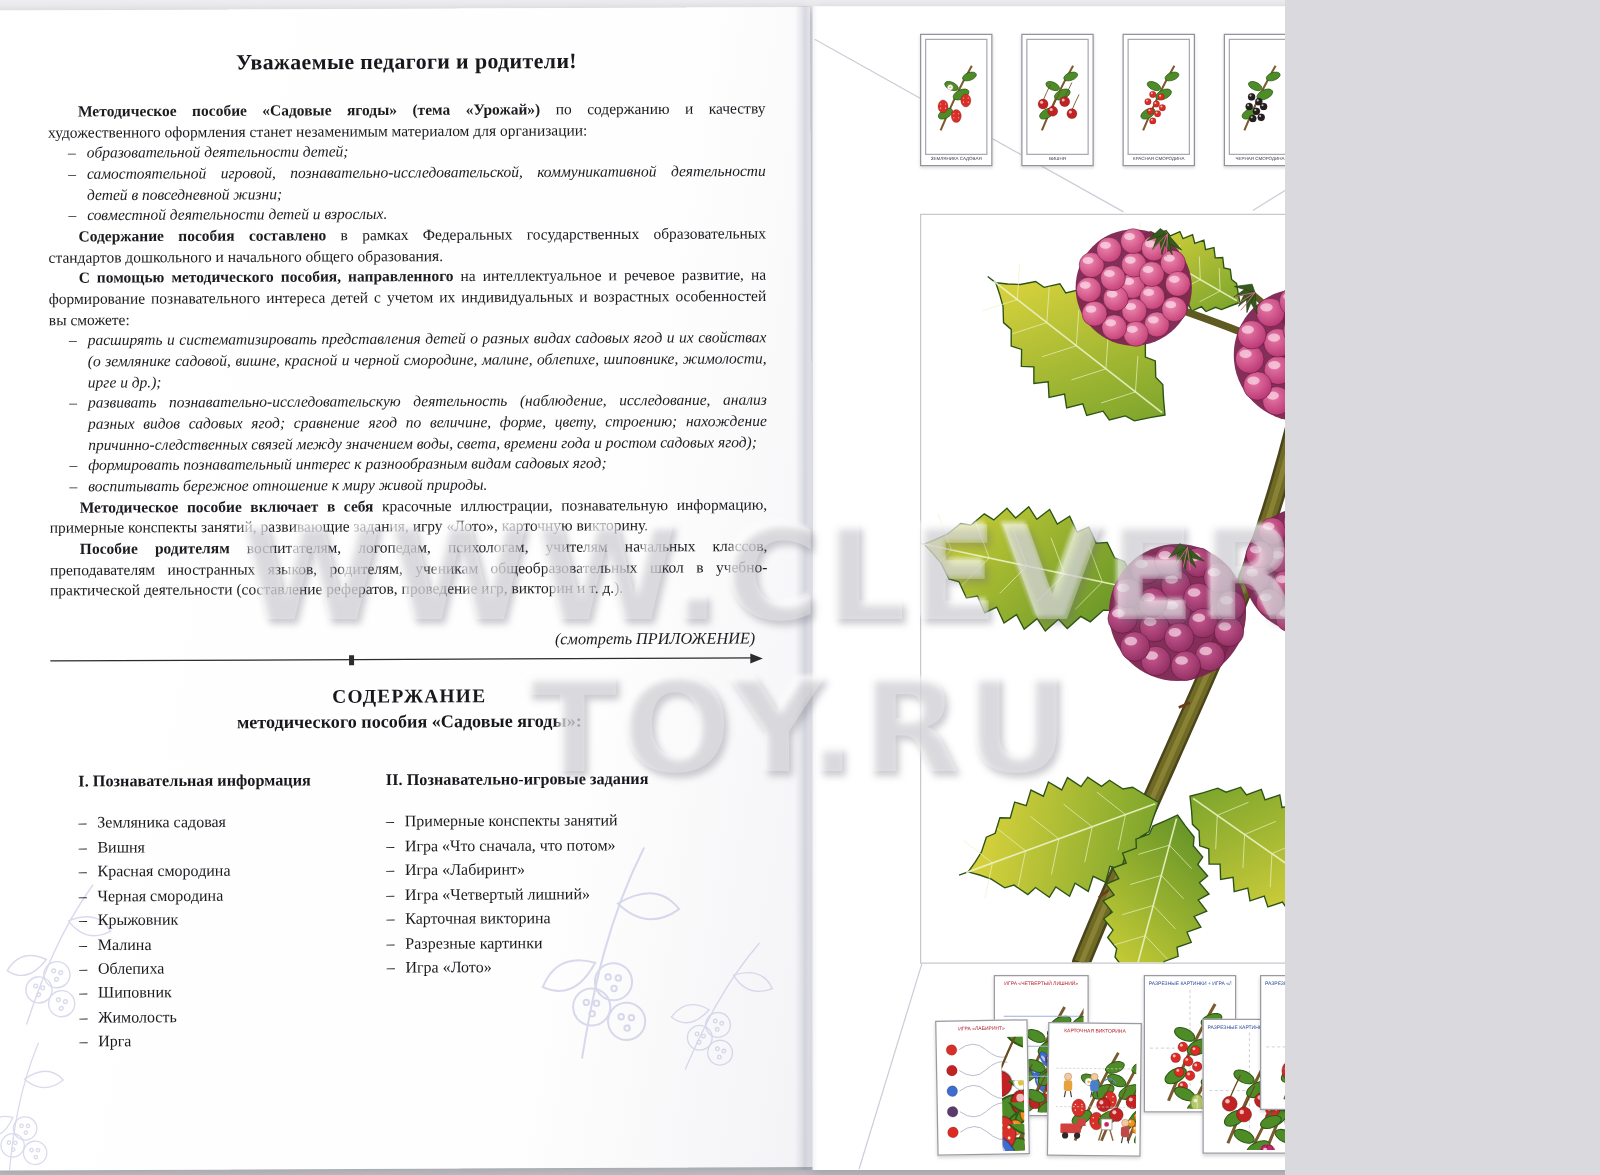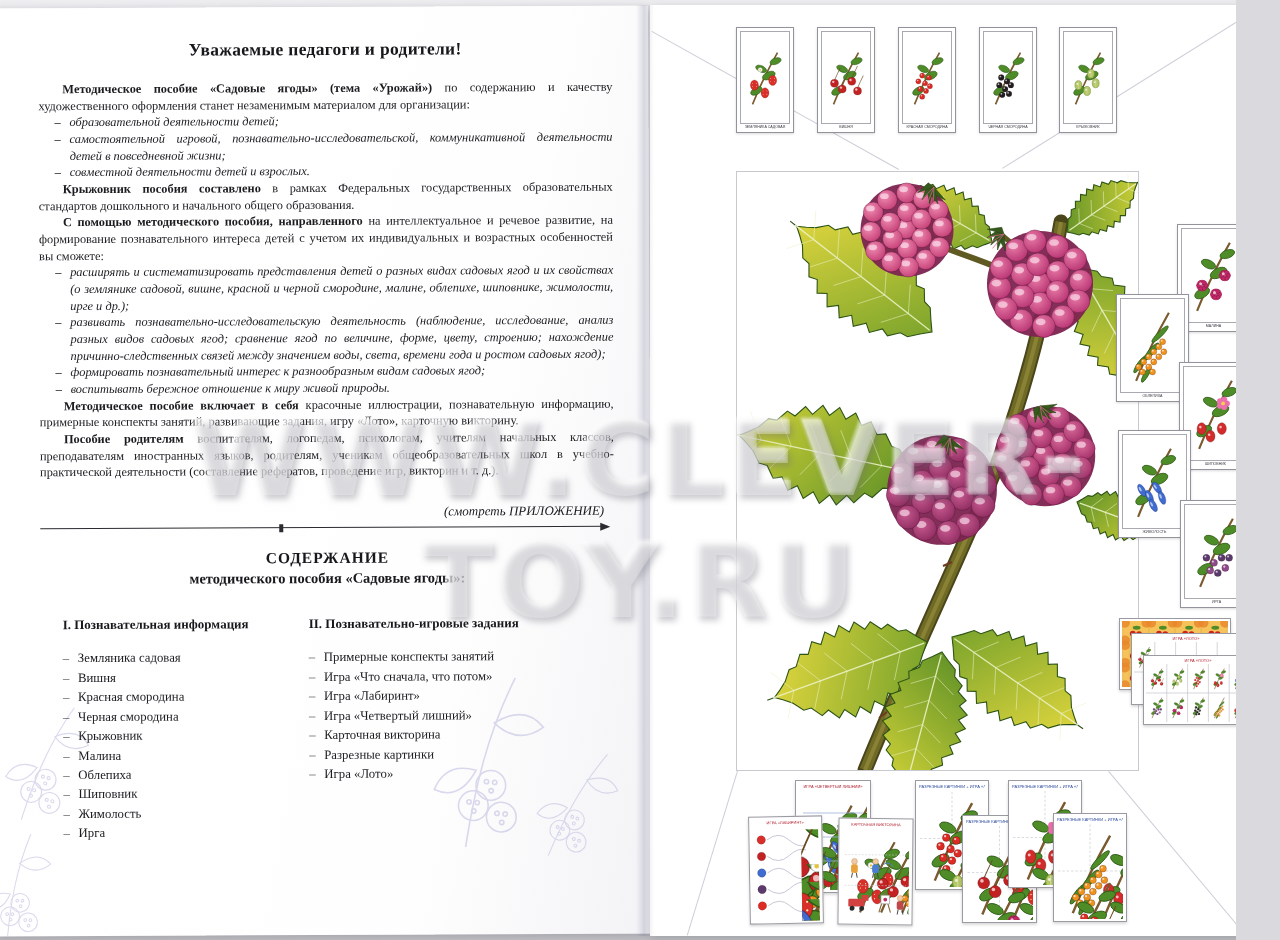--- a/index.html
+++ b/index.html
@@ -1,16 +1,16 @@
 <!DOCTYPE html>
 <html><head>
 <meta charset="utf-8">
 <style>
   html,body{margin:0;padding:0;background:#dadade;}
-  .photo{position:relative;width:1236px;height:940px;overflow:hidden;
+  .photo{position:relative;width:1028px;height:940px;overflow:hidden;
          background:linear-gradient(180deg,#eeeef1 0%,#eaeaed 78%,#d8d8dc 94%,#c2c2c7 100%);
          font-family:"Liberation Serif",serif;}
   
   .page-left{position:absolute;left:-6px;top:7px;width:656px;height:928px;
              background:linear-gradient(100deg,#ffffff 0%,#fefefe 70%,#f3f3f6 100%);
              transform:rotate(-0.25deg);box-shadow:0 2px 9px rgba(60,60,75,.28);
              box-sizing:border-box;padding:24px 36px 0 46px;}
   .sketches{position:absolute;left:0;top:0;width:100%;height:100%;pointer-events:none;}
   .lp-content{position:relative;}
   .lp-title{font-size:17.5px;font-weight:bold;text-align:center;margin:8px 0 20px 0;color:#17171c;letter-spacing:.3px;}
@@ -154,21 +154,21 @@
           </div>
           <div class="dl-row">
             <span class="dash">–</span>
             <span class="txt">самостоятельной игровой, познавательно-исследовательской, коммуникативной деятельности детей в повседневной жизни;</span>
           </div>
           <div class="dl-row">
             <span class="dash">–</span>
             <span class="txt">совместной деятельности детей и взрослых.</span>
           </div>
         </div>
-      <p class="para"><b>Крыжовник пособия составлено</b><span> в рамках Федеральных государственных образовательных стандартов дошкольного и начального общего образования.</span></p>
+      <p class="para"><b>Содержание пособия составлено</b><span> в рамках Федеральных государственных образовательных стандартов дошкольного и начального общего образования.</span></p>
       <p class="para"><b>С помощью методического пособия, направленного</b><span> на интеллектуальное и речевое развитие, на формирование познавательного интереса детей с учетом их индивидуальных и возрастных особенностей вы сможете:</span></p>
       <div id="develop" class="dash-list">
           <div class="dl-row">
             <span class="dash">–</span>
             <span class="txt">расширять и систематизировать представления детей о разных видах садовых ягод и их свойствах (о землянике садовой, вишне, красной и черной смородине, малине, облепихе, шиповнике, жимолости, ирге и др.);</span>
           </div>
           <div class="dl-row">
             <span class="dash">–</span>
             <span class="txt">развивать познавательно-исследовательскую деятельность (наблюдение, исследование, анализ разных видов садовых ягод; сравнение ягод по величине, форме, цвету, строению; нахождение причинно-следственных связей между значением воды, света, времени года и ростом садовых ягод);</span>
           </div>

